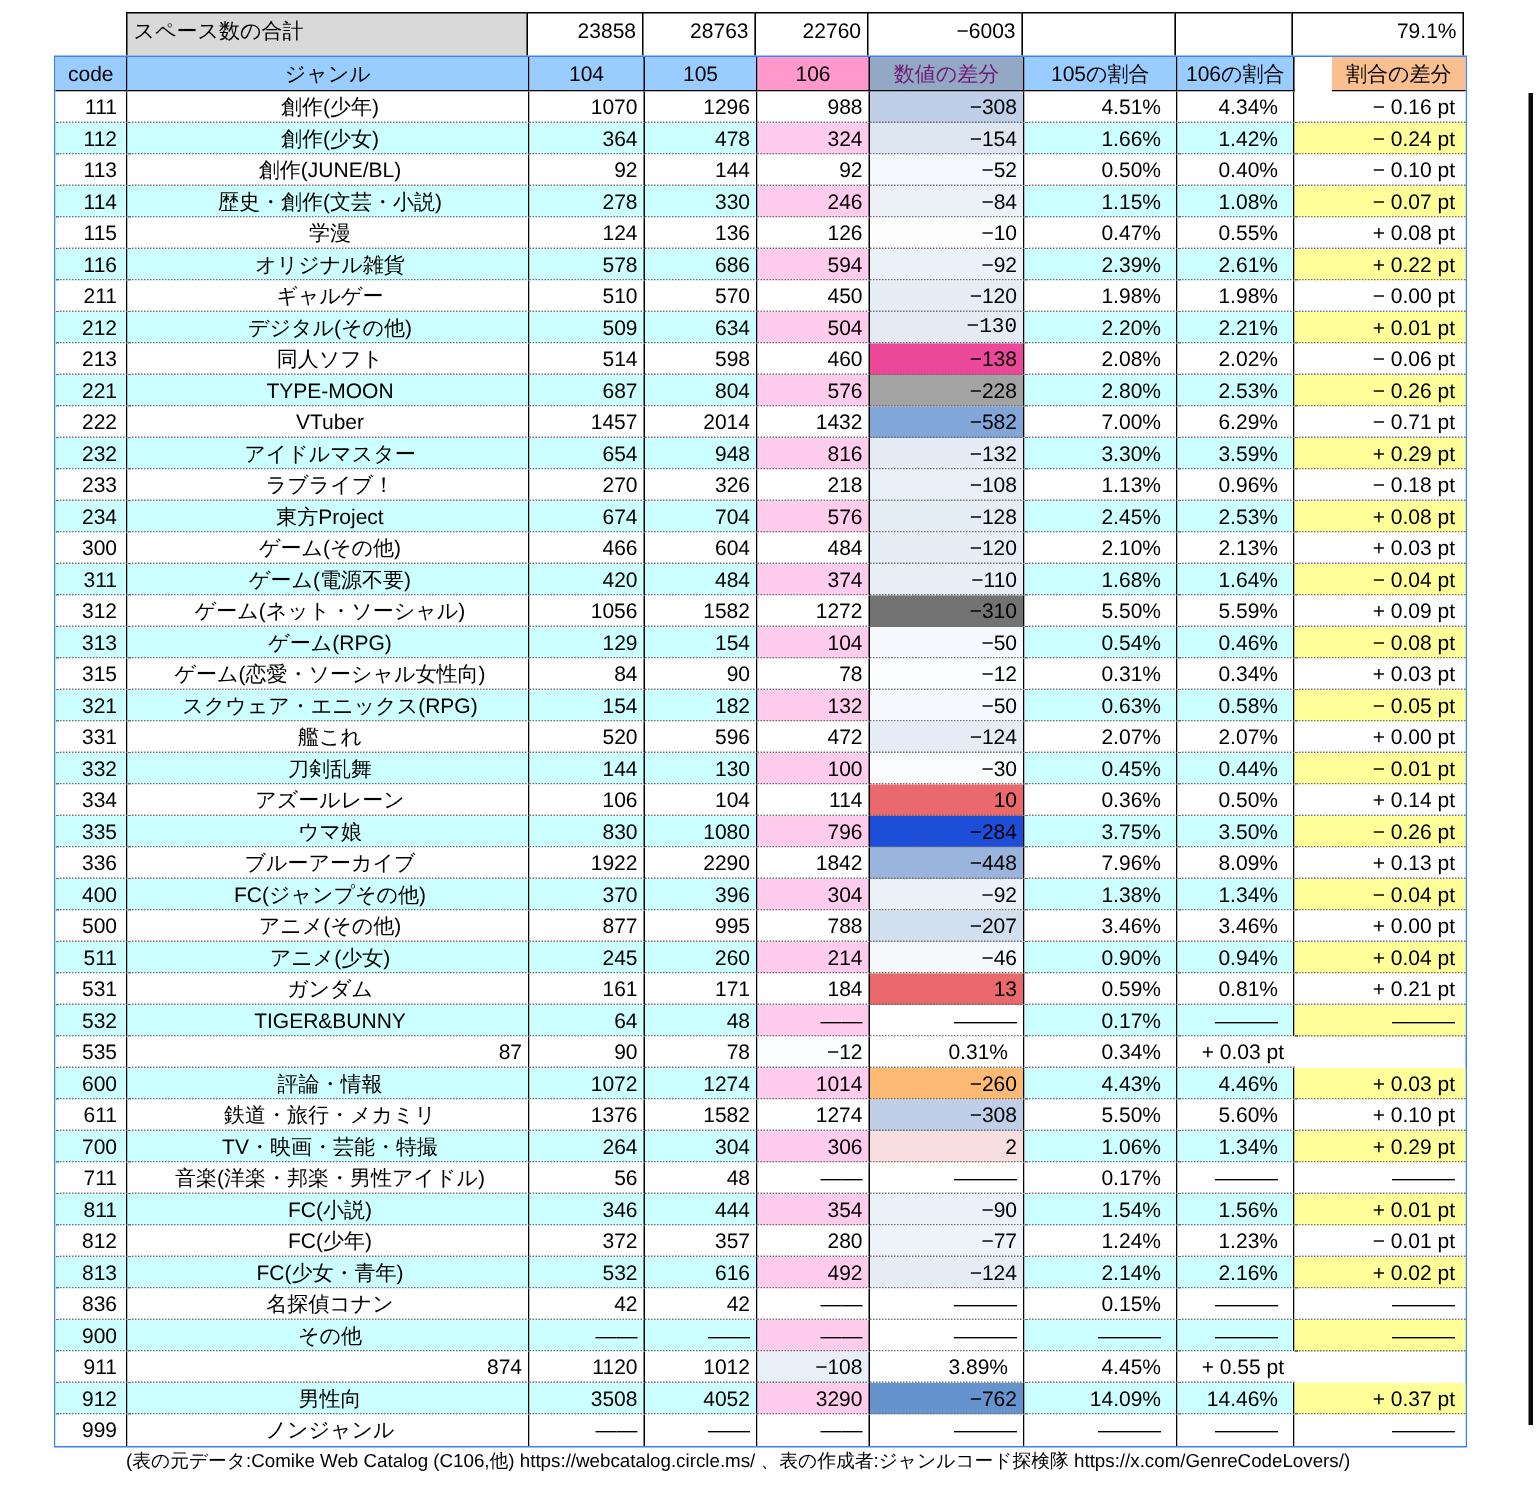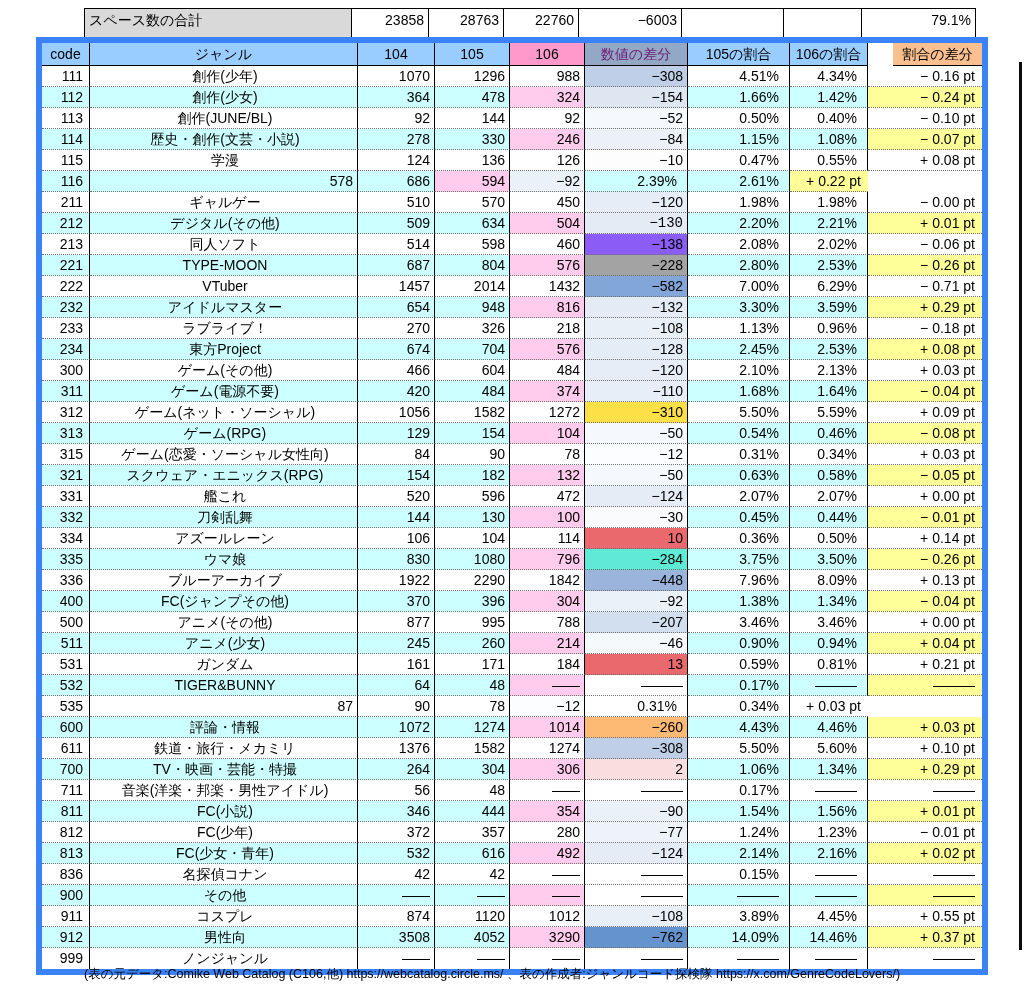--- a/index.html
+++ b/index.html
@@ -28,21 +28,21 @@
     white-space:nowrap;overflow:hidden;
   }
   .summary .cell:first-child{margin-left:0;}
   .summary .lbl{background:#d9d9d9;text-align:left;padding-left:4px;}
   .summary .num{text-align:right;padding-right:4px;}
   
   .main{
     position:absolute;left:36px;top:37px;
     box-sizing:content-box;
     width:940px;
-    border:6px solid #3b82f6;
+    border:1px solid #3b82f6;
     background:#fff;
   }
   .hdr,.row{
     display:grid;
     grid-template-columns:48px 268px 77px 75px 75px 103px 102px 78px 114px;
   }
   .hdr .cell{
     box-sizing:border-box;
     height:23px;line-height:22px;
     font-size:14px;text-align:center;
@@ -162,20 +162,21 @@
         <div class="cell c-104">124</div>
         <div class="cell c-105">136</div>
         <div class="cell c-106">126</div>
         <div class="cell c-diff" style="background: rgb(253, 253, 254);">−10</div>
         <div class="cell c-p105">0.47%</div>
         <div class="cell c-p106">0.55%</div>
         <div class="cell c-pdiff">+ 0.08 pt</div>
       </div>
       <div class="row shaded">
         <div class="cell c-code">116</div>
+        <div class="cell c-genre">オリジナル雑貨</div>
         <div class="cell c-104">578</div>
         <div class="cell c-105">686</div>
         <div class="cell c-106">594</div>
         <div class="cell c-diff" style="background: rgb(235, 241, 248);">−92</div>
         <div class="cell c-p105">2.39%</div>
         <div class="cell c-p106">2.61%</div>
         <div class="cell c-pdiff">+ 0.22 pt</div>
       </div>
       <div class="row">
         <div class="cell c-code">211</div>
@@ -198,21 +199,21 @@
         <div class="cell c-p105">2.20%</div>
         <div class="cell c-p106">2.21%</div>
         <div class="cell c-pdiff">+ 0.01 pt</div>
       </div>
       <div class="row">
         <div class="cell c-code">213</div>
         <div class="cell c-genre">同人ソフト</div>
         <div class="cell c-104">514</div>
         <div class="cell c-105">598</div>
         <div class="cell c-106">460</div>
-        <div class="cell c-diff" style="background: #8b5cf6;">−138</div>
+        <div class="cell c-diff" style="background: #ec4899;">−138</div>
         <div class="cell c-p105">2.08%</div>
         <div class="cell c-p106">2.02%</div>
         <div class="cell c-pdiff">− 0.06 pt</div>
       </div>
       <div class="row shaded">
         <div class="cell c-code">221</div>
         <div class="cell c-genre">TYPE-MOON</div>
         <div class="cell c-104">687</div>
         <div class="cell c-105">804</div>
         <div class="cell c-106">576</div>
@@ -286,21 +287,21 @@
         <div class="cell c-p105">1.68%</div>
         <div class="cell c-p106">1.64%</div>
         <div class="cell c-pdiff">− 0.04 pt</div>
       </div>
       <div class="row">
         <div class="cell c-code">312</div>
         <div class="cell c-genre">ゲーム(ネット・ソーシャル)</div>
         <div class="cell c-104">1056</div>
         <div class="cell c-105">1582</div>
         <div class="cell c-106">1272</div>
-        <div class="cell c-diff" style="background: #fde047;">−310</div>
+        <div class="cell c-diff" style="background: #737373;">−310</div>
         <div class="cell c-p105">5.50%</div>
         <div class="cell c-p106">5.59%</div>
         <div class="cell c-pdiff">+ 0.09 pt</div>
       </div>
       <div class="row shaded">
         <div class="cell c-code">313</div>
         <div class="cell c-genre">ゲーム(RPG)</div>
         <div class="cell c-104">129</div>
         <div class="cell c-105">154</div>
         <div class="cell c-106">104</div>
@@ -363,21 +364,21 @@
         <div class="cell c-p105">0.36%</div>
         <div class="cell c-p106">0.50%</div>
         <div class="cell c-pdiff">+ 0.14 pt</div>
       </div>
       <div class="row shaded">
         <div class="cell c-code">335</div>
         <div class="cell c-genre">ウマ娘</div>
         <div class="cell c-104">830</div>
         <div class="cell c-105">1080</div>
         <div class="cell c-106">796</div>
-        <div class="cell c-diff" style="background: #5eead4;">−284</div>
+        <div class="cell c-diff" style="background: #1d4ed8;">−284</div>
         <div class="cell c-p105">3.75%</div>
         <div class="cell c-p106">3.50%</div>
         <div class="cell c-pdiff">− 0.26 pt</div>
       </div>
       <div class="row">
         <div class="cell c-code">336</div>
         <div class="cell c-genre">ブルーアーカイブ</div>
         <div class="cell c-104">1922</div>
         <div class="cell c-105">2290</div>
         <div class="cell c-106">1842</div>
@@ -545,21 +546,20 @@
         <div class="cell c-104">——</div>
         <div class="cell c-105">——</div>
         <div class="cell c-106">——</div>
         <div class="cell c-diff" style="background: rgb(255, 255, 255);">———</div>
         <div class="cell c-p105">———</div>
         <div class="cell c-p106">———</div>
         <div class="cell c-pdiff">———</div>
       </div>
       <div class="row">
         <div class="cell c-code">911</div>
-        <div class="cell c-genre">コスプレ</div>
         <div class="cell c-104">874</div>
         <div class="cell c-105">1120</div>
         <div class="cell c-106">1012</div>
         <div class="cell c-diff" style="background: rgb(232, 239, 247);">−108</div>
         <div class="cell c-p105">3.89%</div>
         <div class="cell c-p106">4.45%</div>
         <div class="cell c-pdiff">+ 0.55 pt</div>
       </div>
       <div class="row shaded">
         <div class="cell c-code">912</div>

